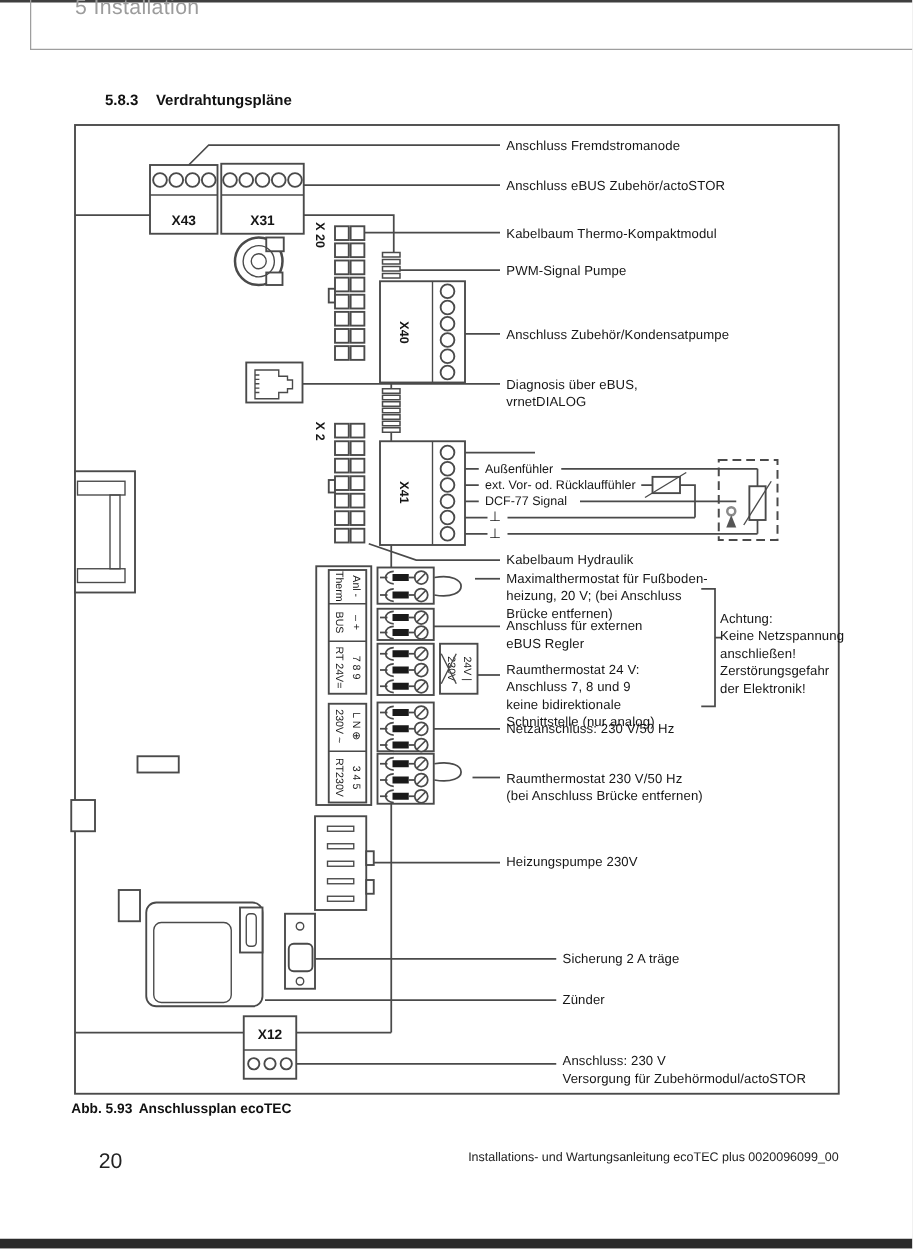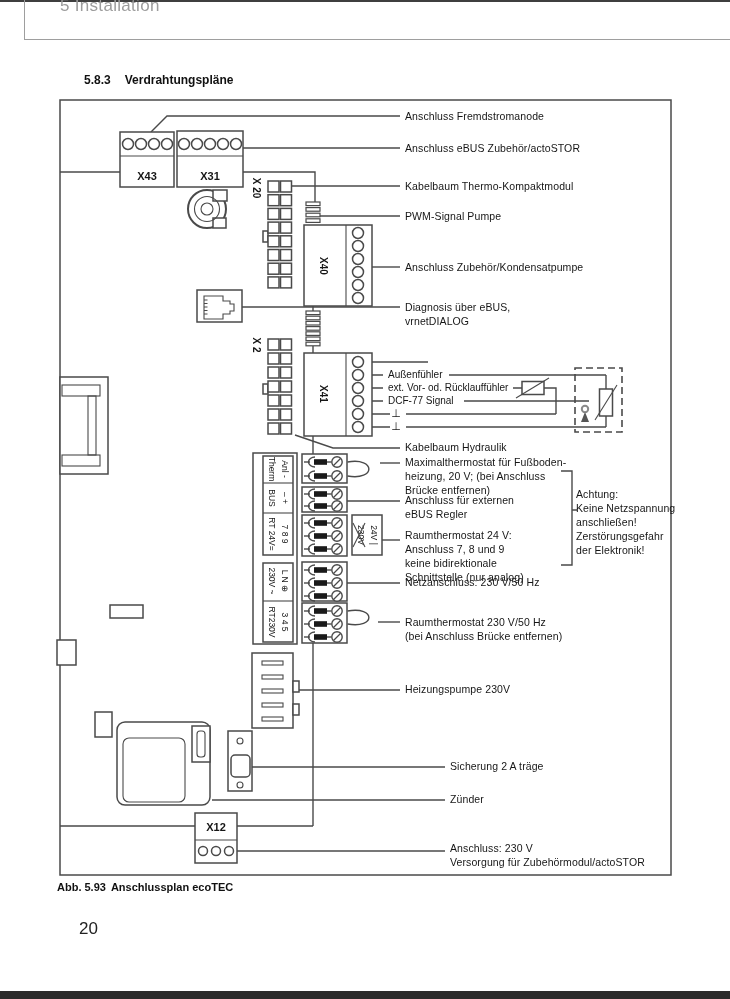--- a/index.html
+++ b/index.html
@@ -360,14 +360,15 @@
       <text class="lbl" x="450" y="803">Zünder</text>
       <text class="lbl" x="450" y="852">Anschluss: 230 V</text>
       <text class="lbl" x="450" y="866">Versorgung für Zubehörmodul/actoSTOR</text>
     </g>
   </svg>
 
   <div class="caption">
     <span class="pre">Abb. 5.93</span><span>Anschlussplan ecoTEC</span>
   </div>
   <div class="pagenum">20</div>
+  <div class="footer">Installations- und Wartungsanleitung ecoTEC plus 0020096099_00</div>
   <div class="bottombar"></div>
 </div>
 
 </body></html>

